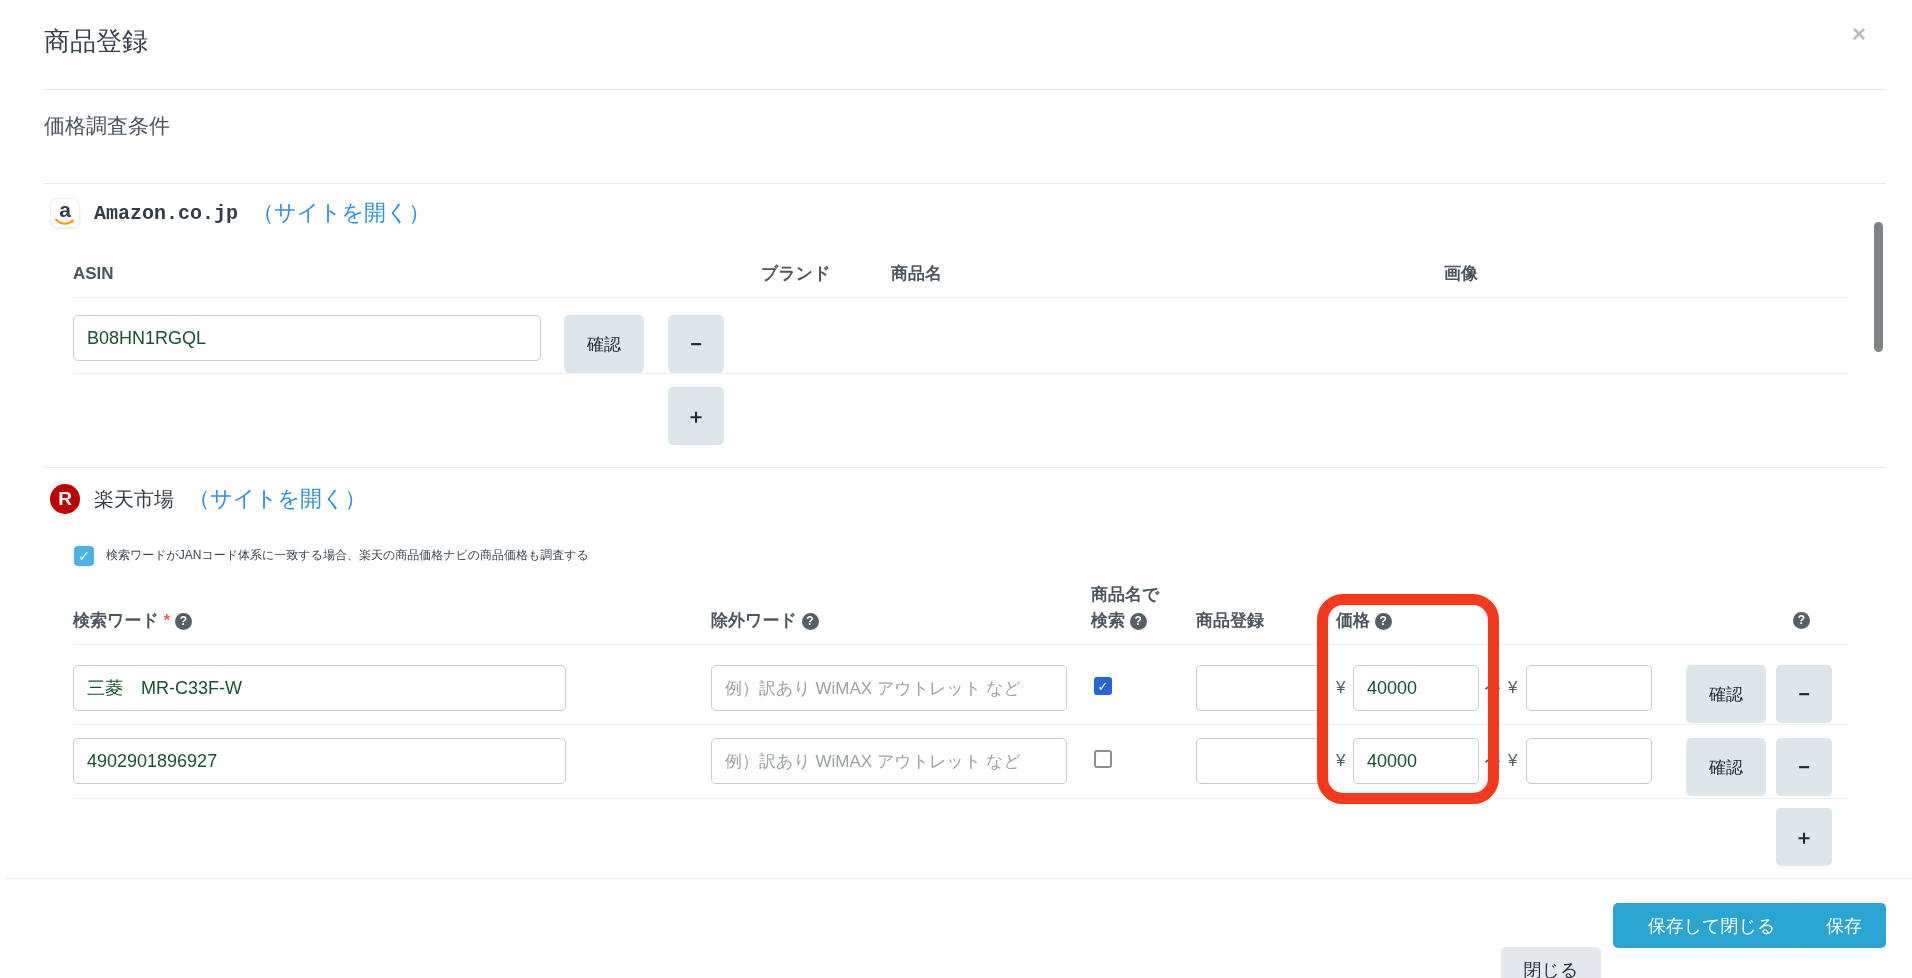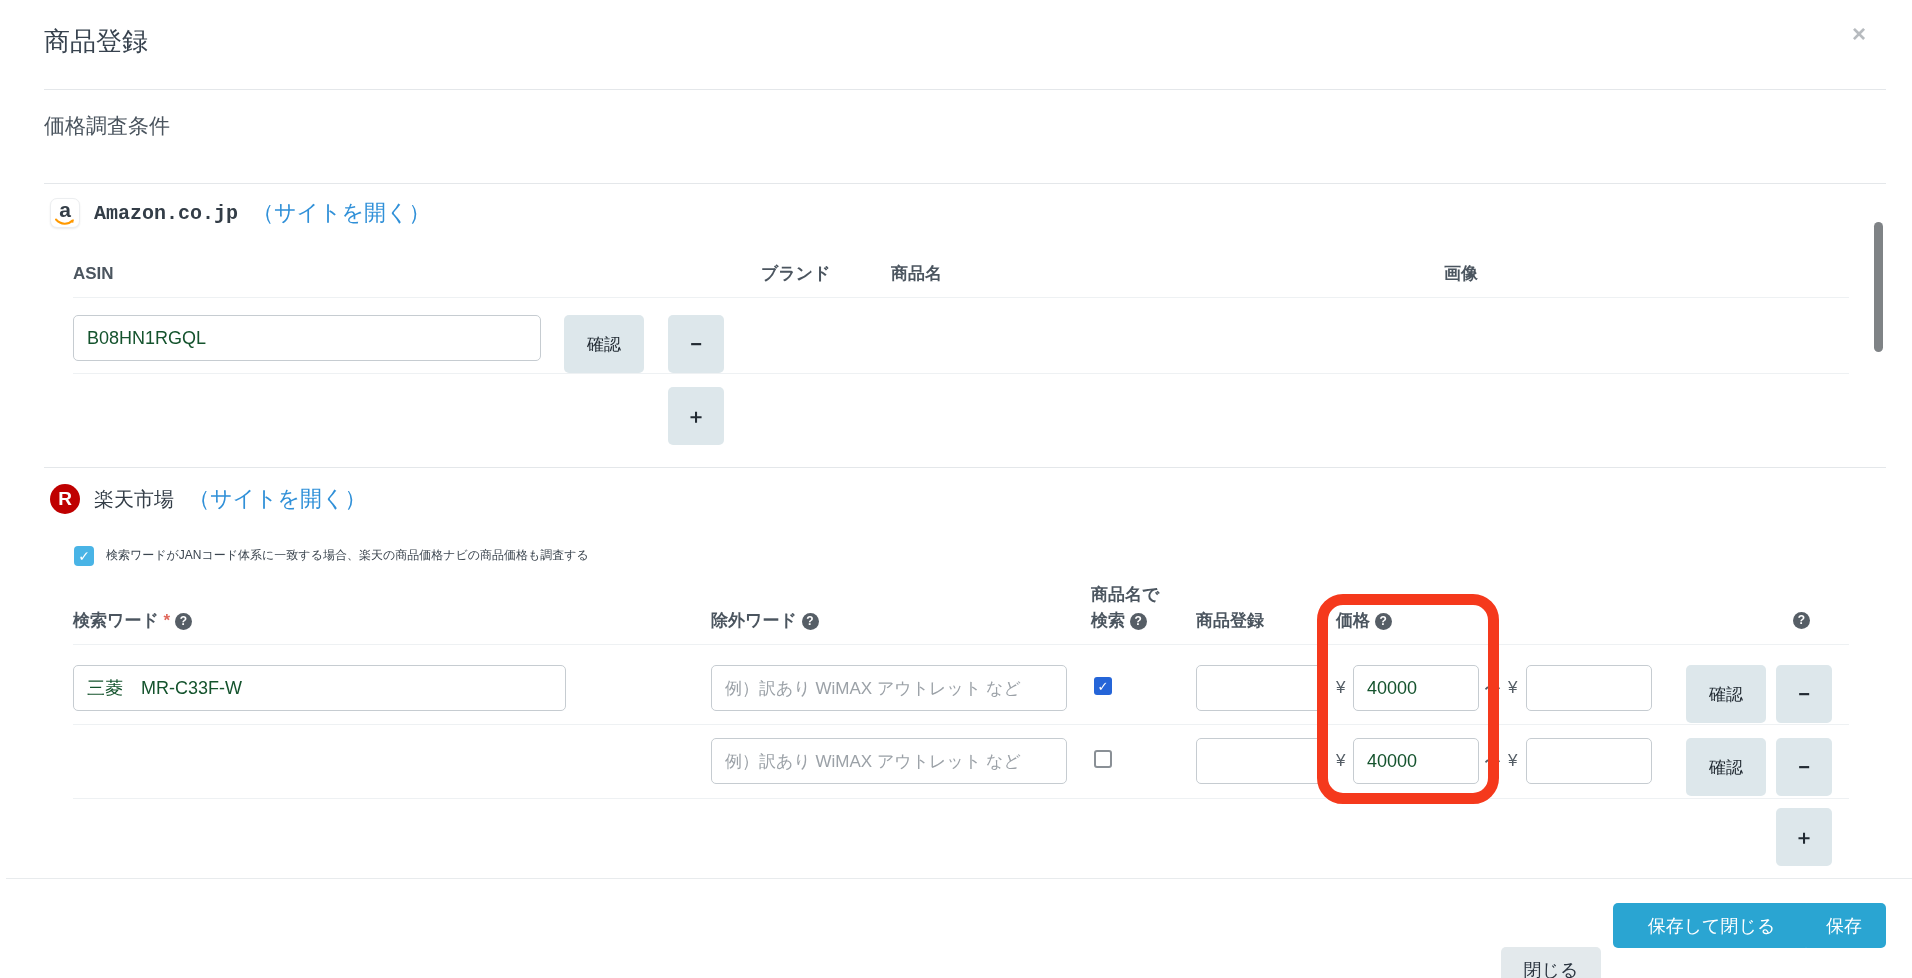--- a/index.html
+++ b/index.html
@@ -146,20 +146,21 @@
   <input class="inp" style="left: 1190px; top: 665px; width: 127px;" type="text">
   <span class="sym" style="left:1330px; top:678px;">¥</span>
   <input class="inp" style="left: 1347px; top: 665px; width: 126px;" type="text" value="40000">
   <span class="sym" style="left:1478px; top:678px;">〜</span>
   <span class="sym" style="left:1502px; top:678px;">¥</span>
   <input class="inp" style="left: 1520px; top: 665px; width: 126px;" type="text">
   <button class="btn btn-light" style="left:1680px; top:665px; width:80px;">確認</button>
   <button class="btn btn-sq" style="left:1770px; top:665px; width:56px;">−</button>
   <div class="hr-light" style="left:67px; width:1776px; top:724px;"></div>
 
+  <input class="inp" style="left: 67px; top: 738px; width: 493px;" type="text" value="4902901896927">
   <input class="inp" style="left: 705px; top: 738px; width: 356px;" type="text" placeholder="例）訳あり WiMAX アウトレット など">
   <span class="cb cb-row cb-unchecked" style="left:1088px; top:750px;"></span>
   <input class="inp" style="left: 1190px; top: 738px; width: 127px;" type="text">
   <span class="sym" style="left:1330px; top:751px;">¥</span>
   <input class="inp" style="left: 1347px; top: 738px; width: 126px;" type="text" value="40000">
   <span class="sym" style="left:1478px; top:751px;">〜</span>
   <span class="sym" style="left:1502px; top:751px;">¥</span>
   <input class="inp" style="left: 1520px; top: 738px; width: 126px;" type="text">
   <button class="btn btn-light" style="left:1680px; top:738px; width:80px;">確認</button>
   <button class="btn btn-sq" style="left:1770px; top:738px; width:56px;">−</button>

